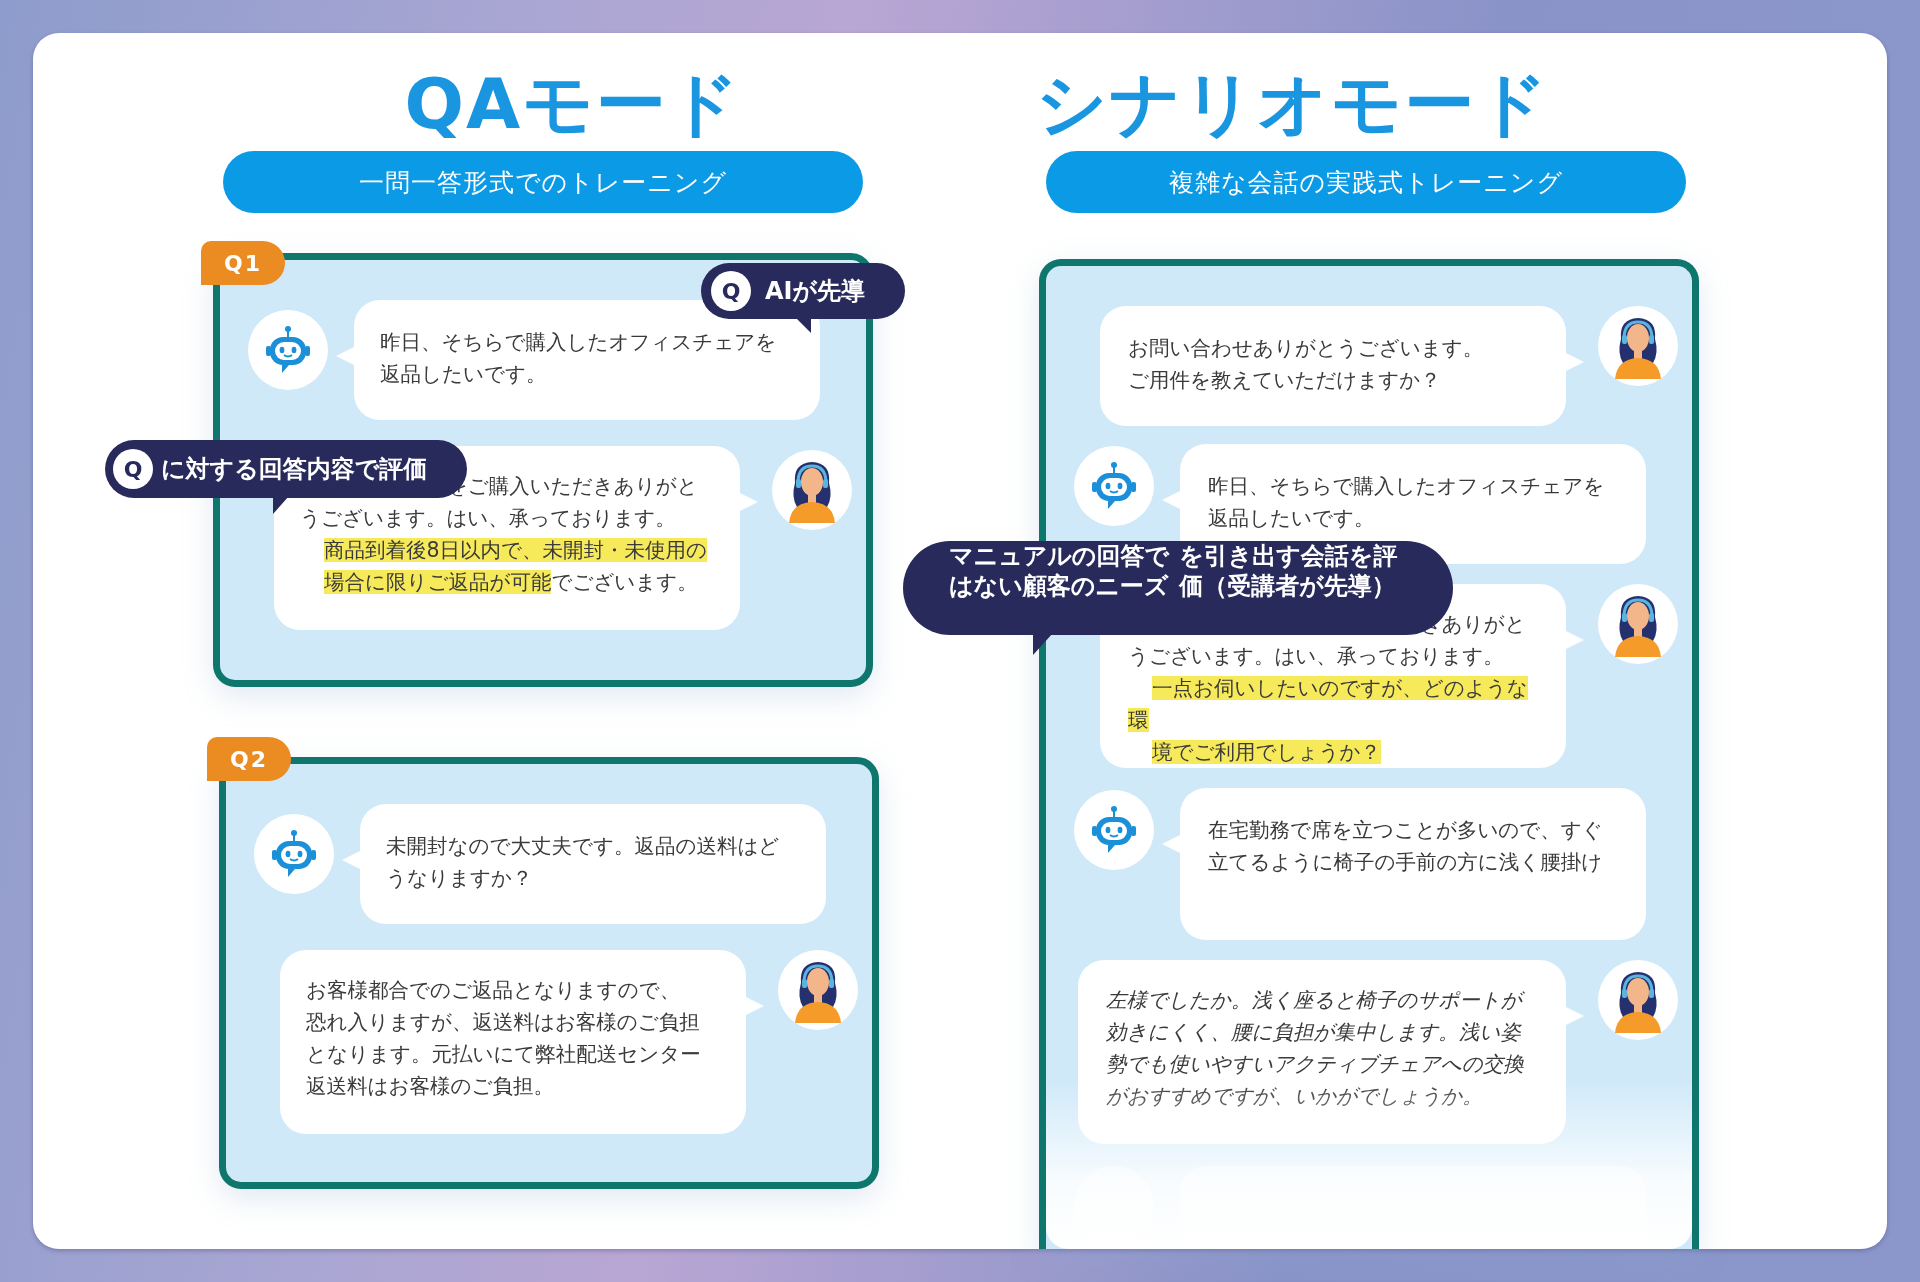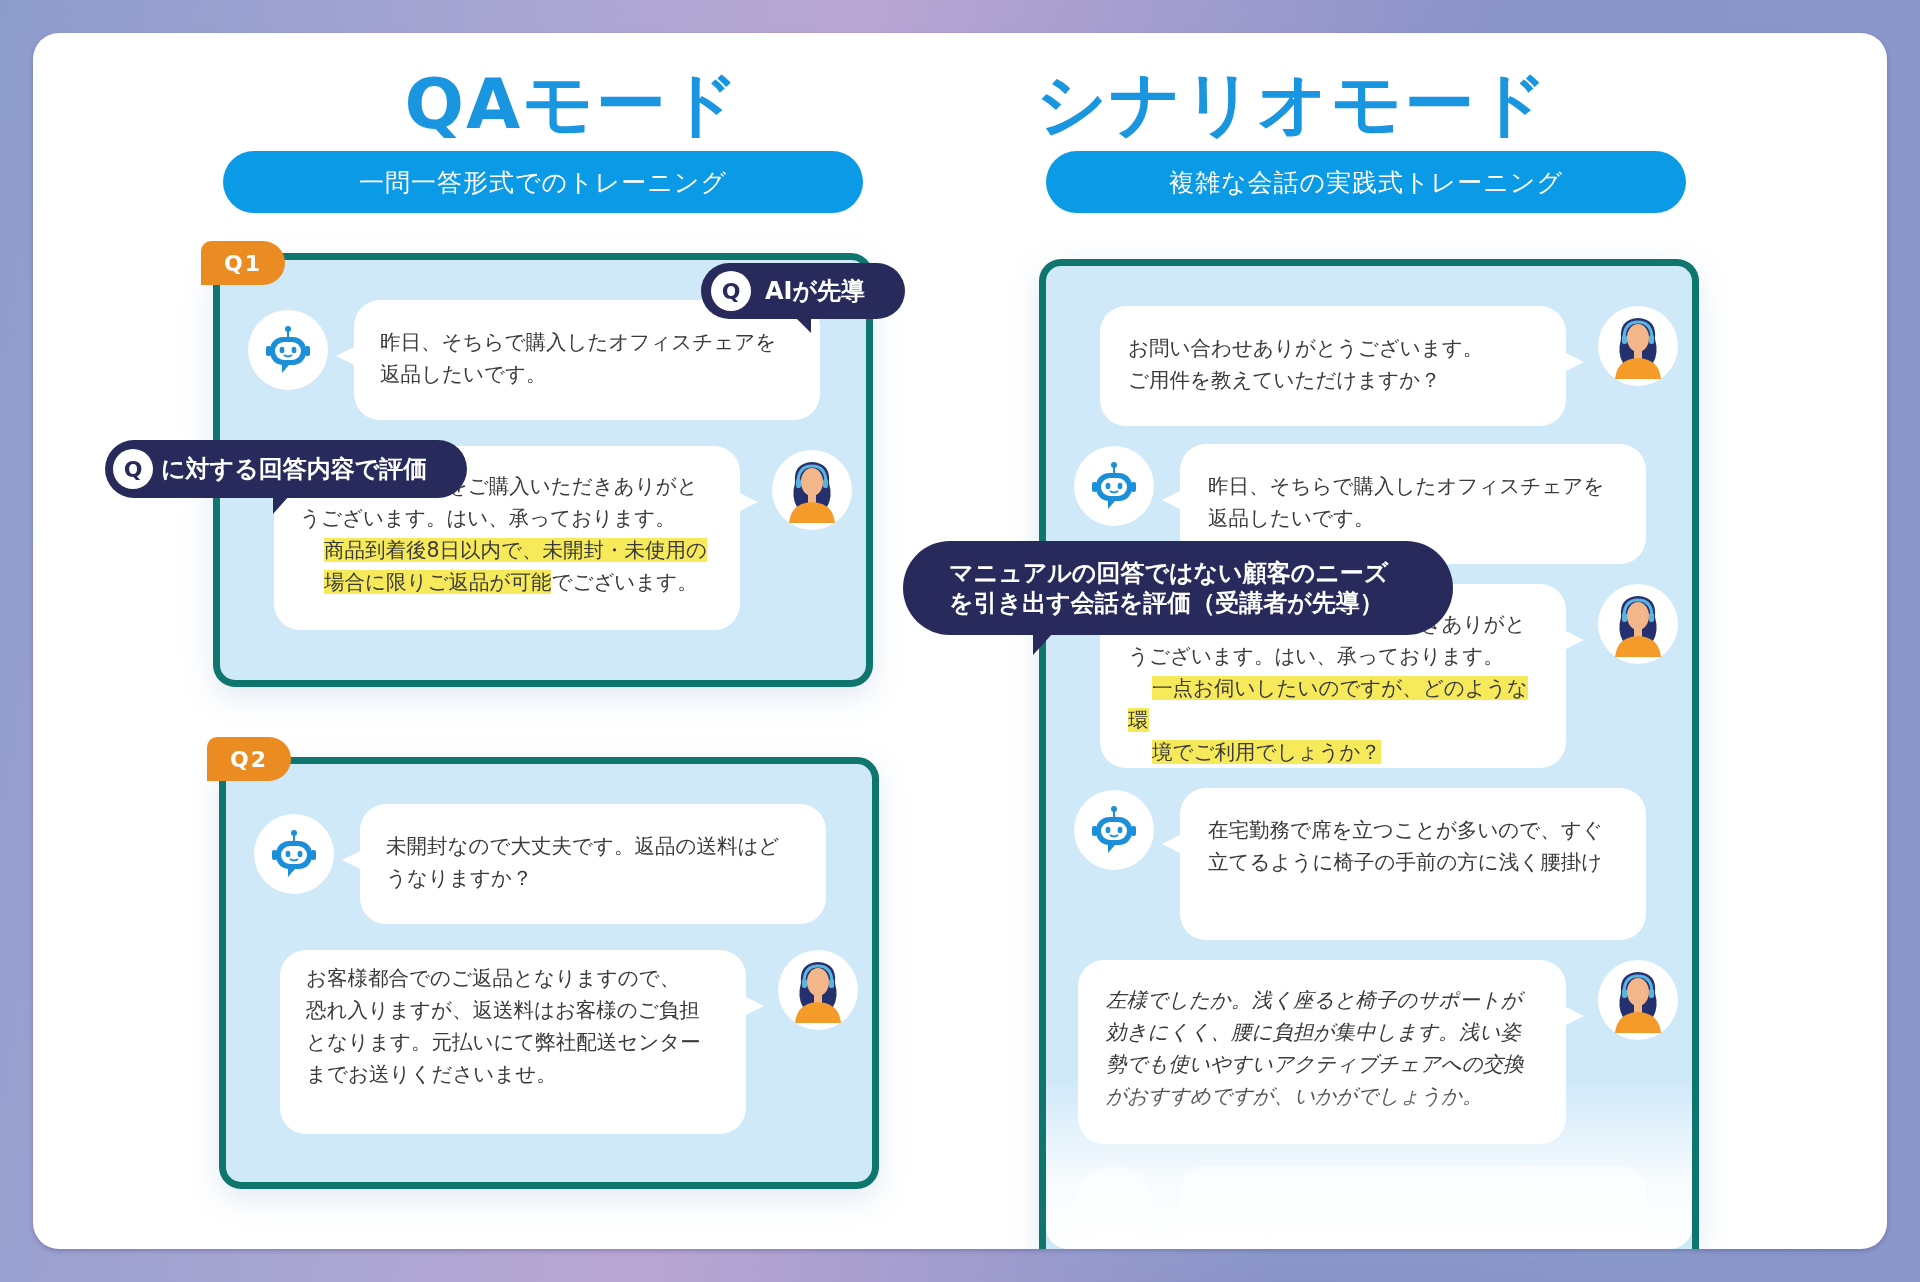--- a/index.html
+++ b/index.html
@@ -138,25 +138,25 @@
         <ellipse cx="17" cy="25" rx="2.4" ry="3.2" fill="#1b8fd8"></ellipse>
           <ellipse cx="29" cy="25" rx="2.4" ry="3.2" fill="#1b8fd8"></ellipse>
         <path d="M19 30 Q23 33 27 30" stroke="#1b8fd8" stroke-width="2" fill="none"></path>
         <path d="M17 40 L17 48 L24 40 Z" fill="#1b8fd8"></path>
       </svg>
     </div>
     <div class="bubble left" style="left:134px; top:40px; width:466px; height:120px; padding:26px 26px;">
       <div>未開封なので大丈夫です。返品の送料はど</div>
       <div>うなりますか？</div>
     </div>
-    <div class="bubble right" style="left:54px; top:186px; width:466px; height:184px; padding:12px 26px;">
+    <div class="bubble right" style="left:54px; top:186px; width:466px; height:184px; padding:24px 26px;">
       <div>お客様都合でのご返品となりますので、</div>
       <div>恐れ入りますが、返送料はお客様のご負担</div>
       <div>となります。元払いにて弊社配送センター</div>
-      <div>までお送りくださいませ。</div>
+      <div>返送料はお客様のご負担。</div>
     </div>
     <div class="avatar" style="left:552px; top:186px;">
       <svg width="62" height="66" viewBox="0 0 62 66">
         <path d="M14 26 Q12 6 31 5 Q50 6 48 26 Q52 40 46 50 L16 50 Q10 40 14 26Z" fill="#25306e"></path>
         <ellipse cx="31" cy="25" rx="11" ry="14" fill="#f2b68a"></ellipse>
         <rect x="27" y="36" width="8" height="10" fill="#f2b68a"></rect>
         <path d="M8 66 Q10 46 31 45 Q52 46 54 66 Z" fill="#f49b2a"></path>
         <path d="M17 24 Q18 9 31 9 Q44 9 45 24" stroke="#5ab4e0" stroke-width="3" fill="none"></path>
         <rect x="15" y="22" width="5" height="9" rx="2" fill="#5ab4e0"></rect>
           <rect x="42" y="22" width="5" height="9" rx="2" fill="#5ab4e0"></rect>
@@ -259,19 +259,19 @@
           <rect x="42" y="22" width="5" height="9" rx="2" fill="#5ab4e0"></rect>
       </svg>
     </div>
 
     <div class="avatar" style="left:28px; top:900px; opacity:0.5;"></div>
     <div class="bubble" style="left:134px; top:900px; width:466px; height:120px; opacity:0.5;"></div>
 
     <div class="fade"></div>
   </div>
 
-  <div class="callout" style="left:870px; top:508px; width:550px; height:94px; padding:0 46px; font-size:24px; line-height:30px; flex-direction:column; align-items:flex-start; justify-content:center; border-radius:47px;">
+  <div class="callout" style="left:870px; top:508px; width:550px; height:94px; padding:0 46px; font-size:24px; line-height:30px; align-items:flex-start; justify-content:center; border-radius:47px;">
     <div>マニュアルの回答ではない顧客のニーズ</div>
     <div>を引き出す会話を評価（受講者が先導）</div>
   </div>
   <div class="tail" style="left:1000px; top:600px; border-right:20px solid transparent; border-top:22px solid #272a5a;"></div>
 
 </div>
 
 </body></html>

